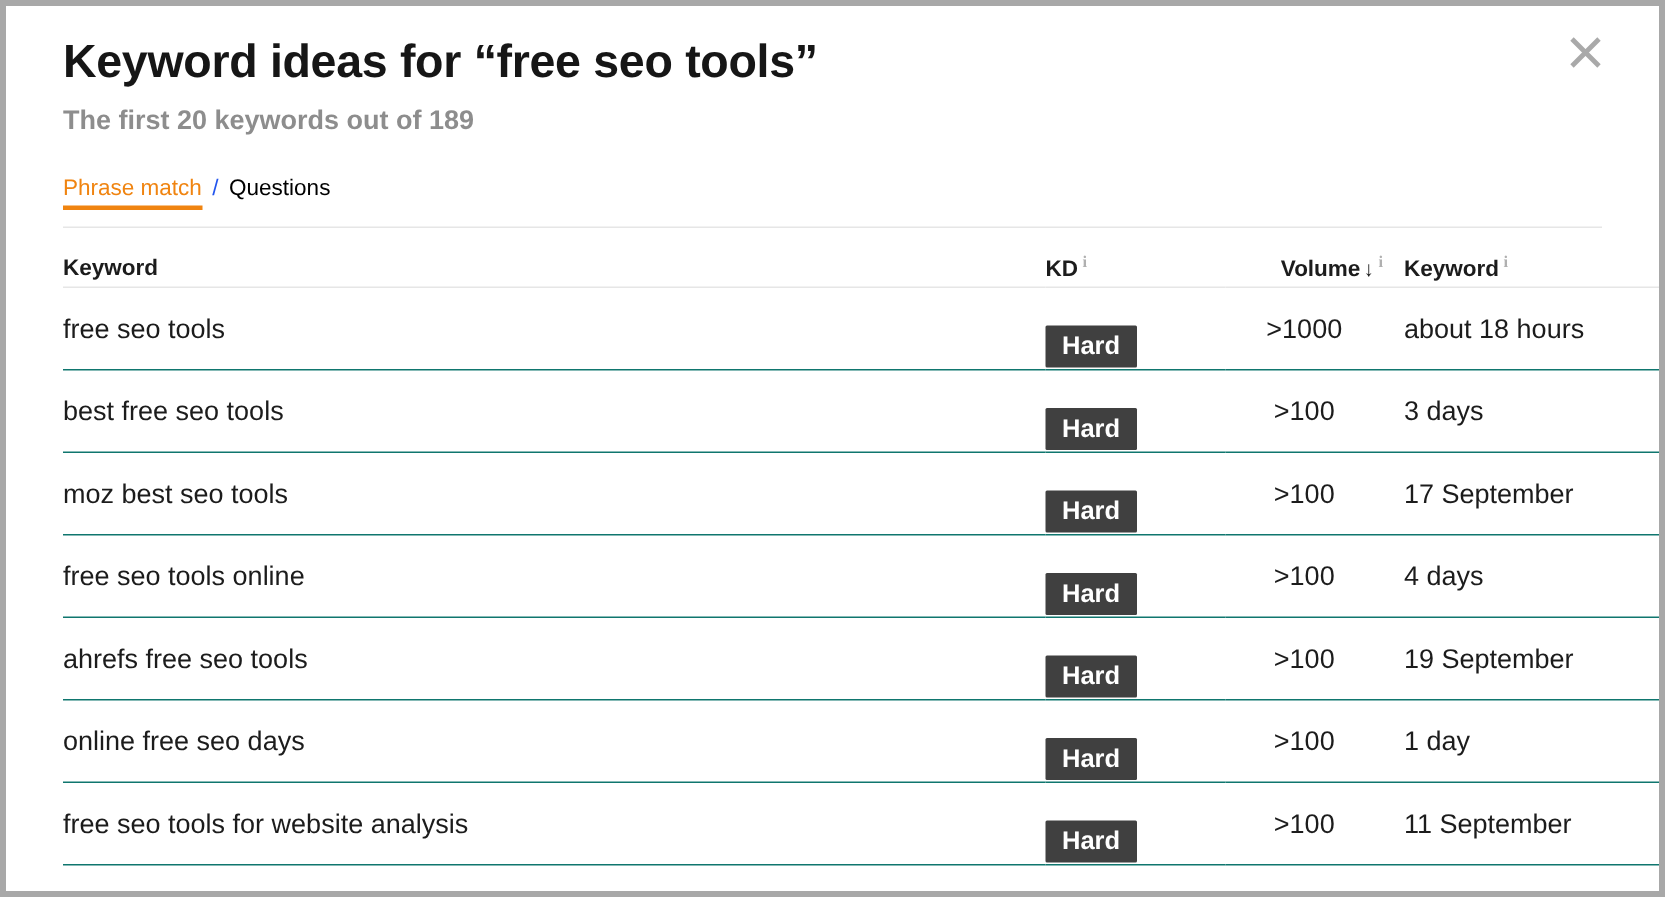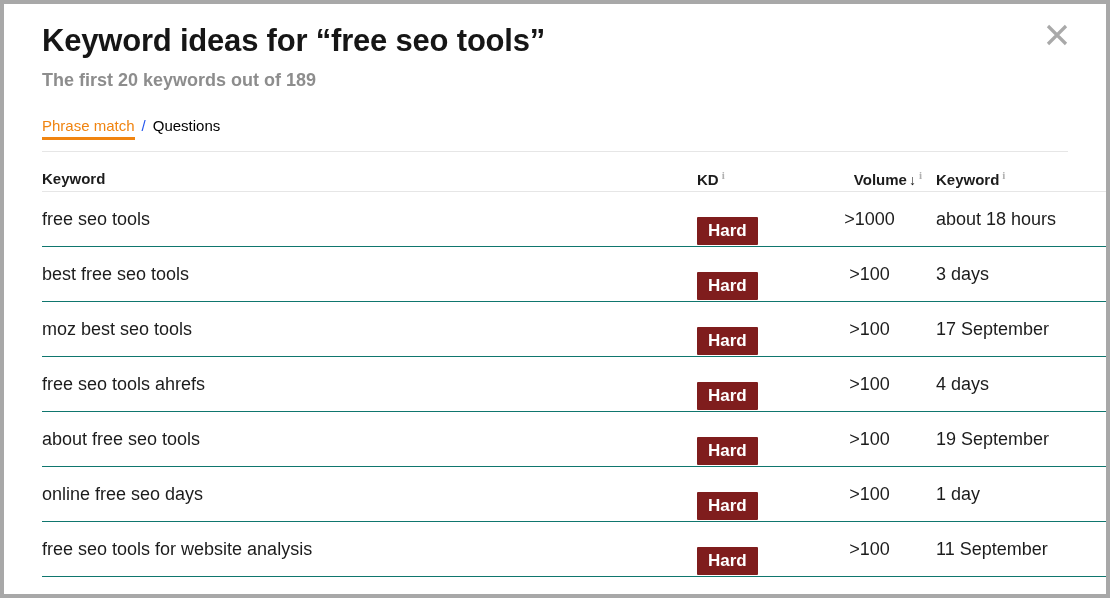--- a/index.html
+++ b/index.html
@@ -145,21 +145,21 @@
     cursor: pointer;
   }
   .sort-arrow {
     font-size: 14px;
     color: #1c1c1c;
     margin-left: 2px;
   }
 
   .kd-badge {
     display: inline-block;
-    background: #7f1d1d;
+    background: #404040;
     color: #ffffff;
     font-size: 17px;
     font-weight: bold;
     padding: 5px 11px 6px 11px;
     line-height: 1;
     border-radius: 1px;
     margin-top: 24px;
   }
 
   .kw-cell { overflow: hidden; text-overflow: ellipsis; }
@@ -225,27 +225,27 @@
             <td class="col-volume">&gt;100</td>
             <td class="col-updated">3 days</td>
           </tr>
           <tr>
             <td class="col-keyword kw-cell">moz best seo tools</td>
             <td class="col-kd"><span class="kd-badge">Hard</span></td>
             <td class="col-volume">&gt;100</td>
             <td class="col-updated">17 September</td>
           </tr>
           <tr>
-            <td class="col-keyword kw-cell">free seo tools ahrefs</td>
+            <td class="col-keyword kw-cell">free seo tools online</td>
             <td class="col-kd"><span class="kd-badge">Hard</span></td>
             <td class="col-volume">&gt;100</td>
             <td class="col-updated">4 days</td>
           </tr>
           <tr>
-            <td class="col-keyword kw-cell">about free seo tools</td>
+            <td class="col-keyword kw-cell">ahrefs free seo tools</td>
             <td class="col-kd"><span class="kd-badge">Hard</span></td>
             <td class="col-volume">&gt;100</td>
             <td class="col-updated">19 September</td>
           </tr>
           <tr>
             <td class="col-keyword kw-cell">online free seo days</td>
             <td class="col-kd"><span class="kd-badge">Hard</span></td>
             <td class="col-volume">&gt;100</td>
             <td class="col-updated">1 day</td>
           </tr>

